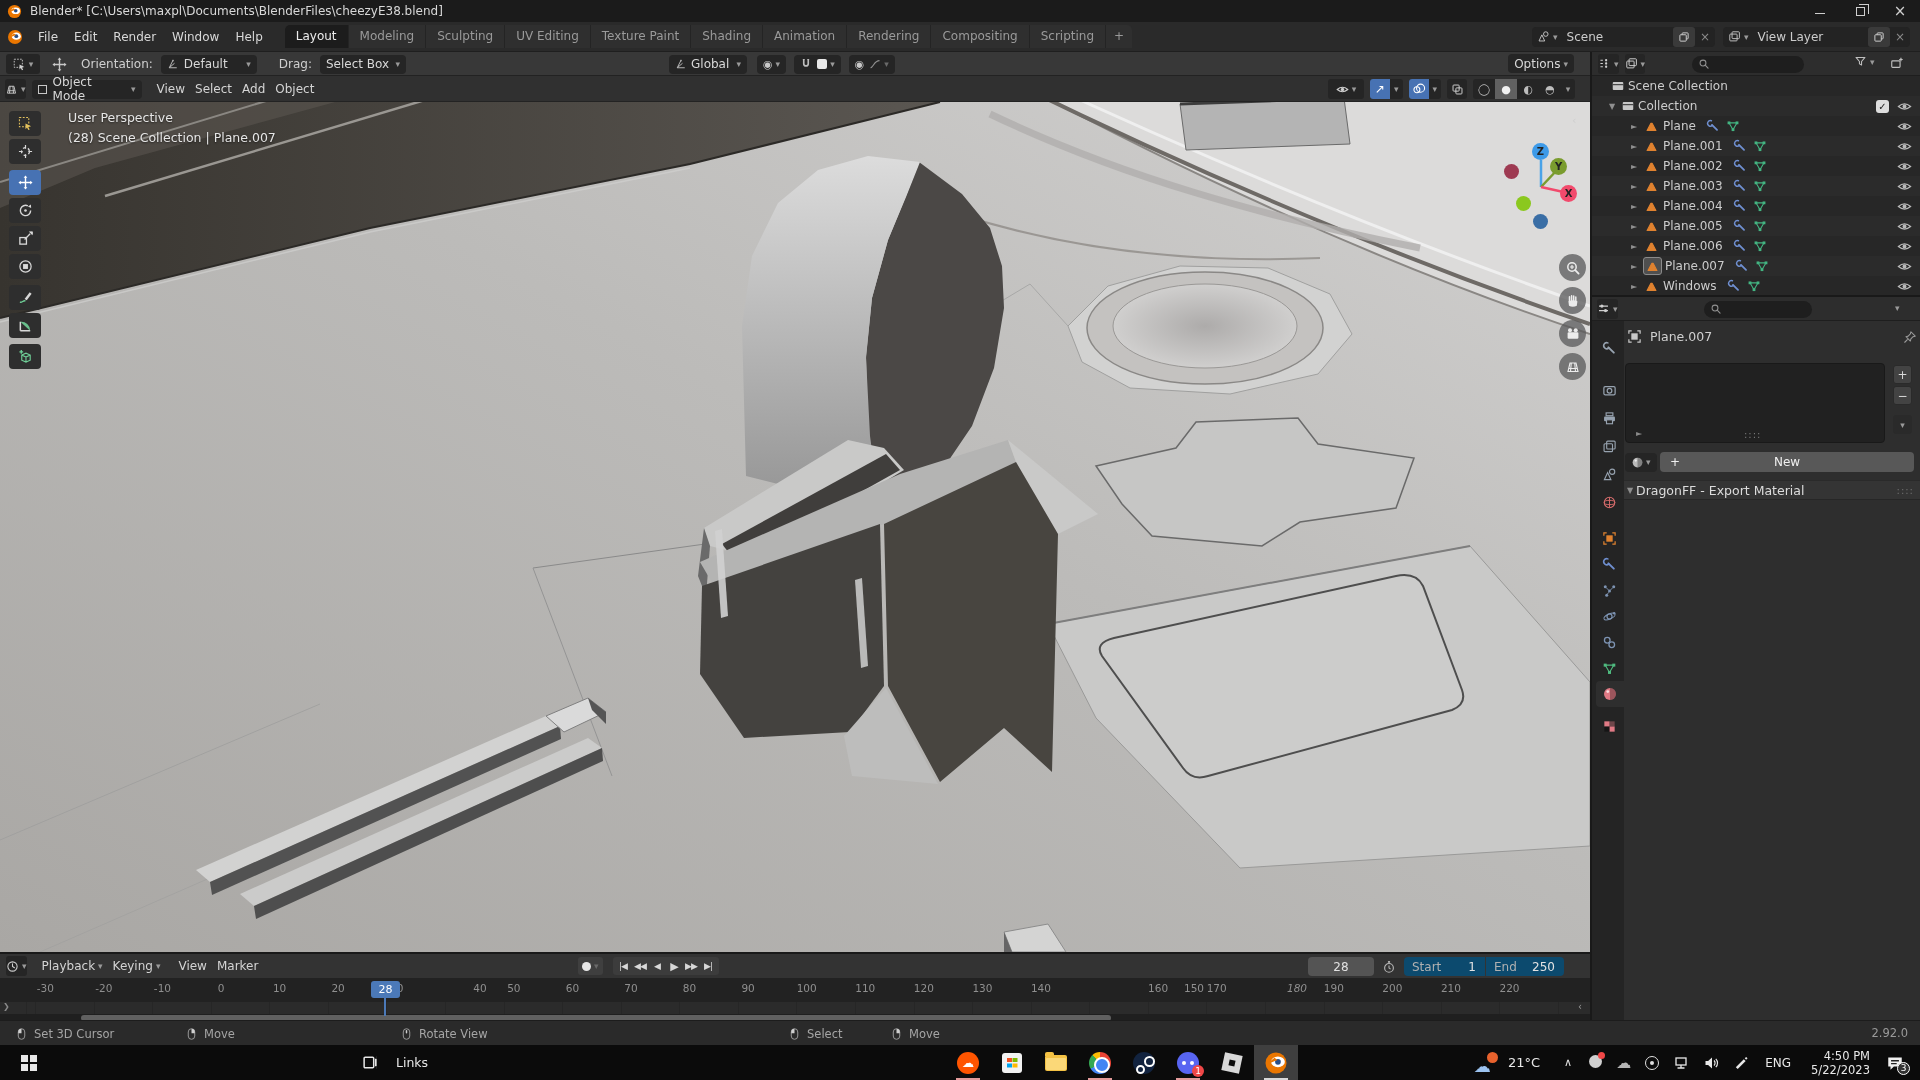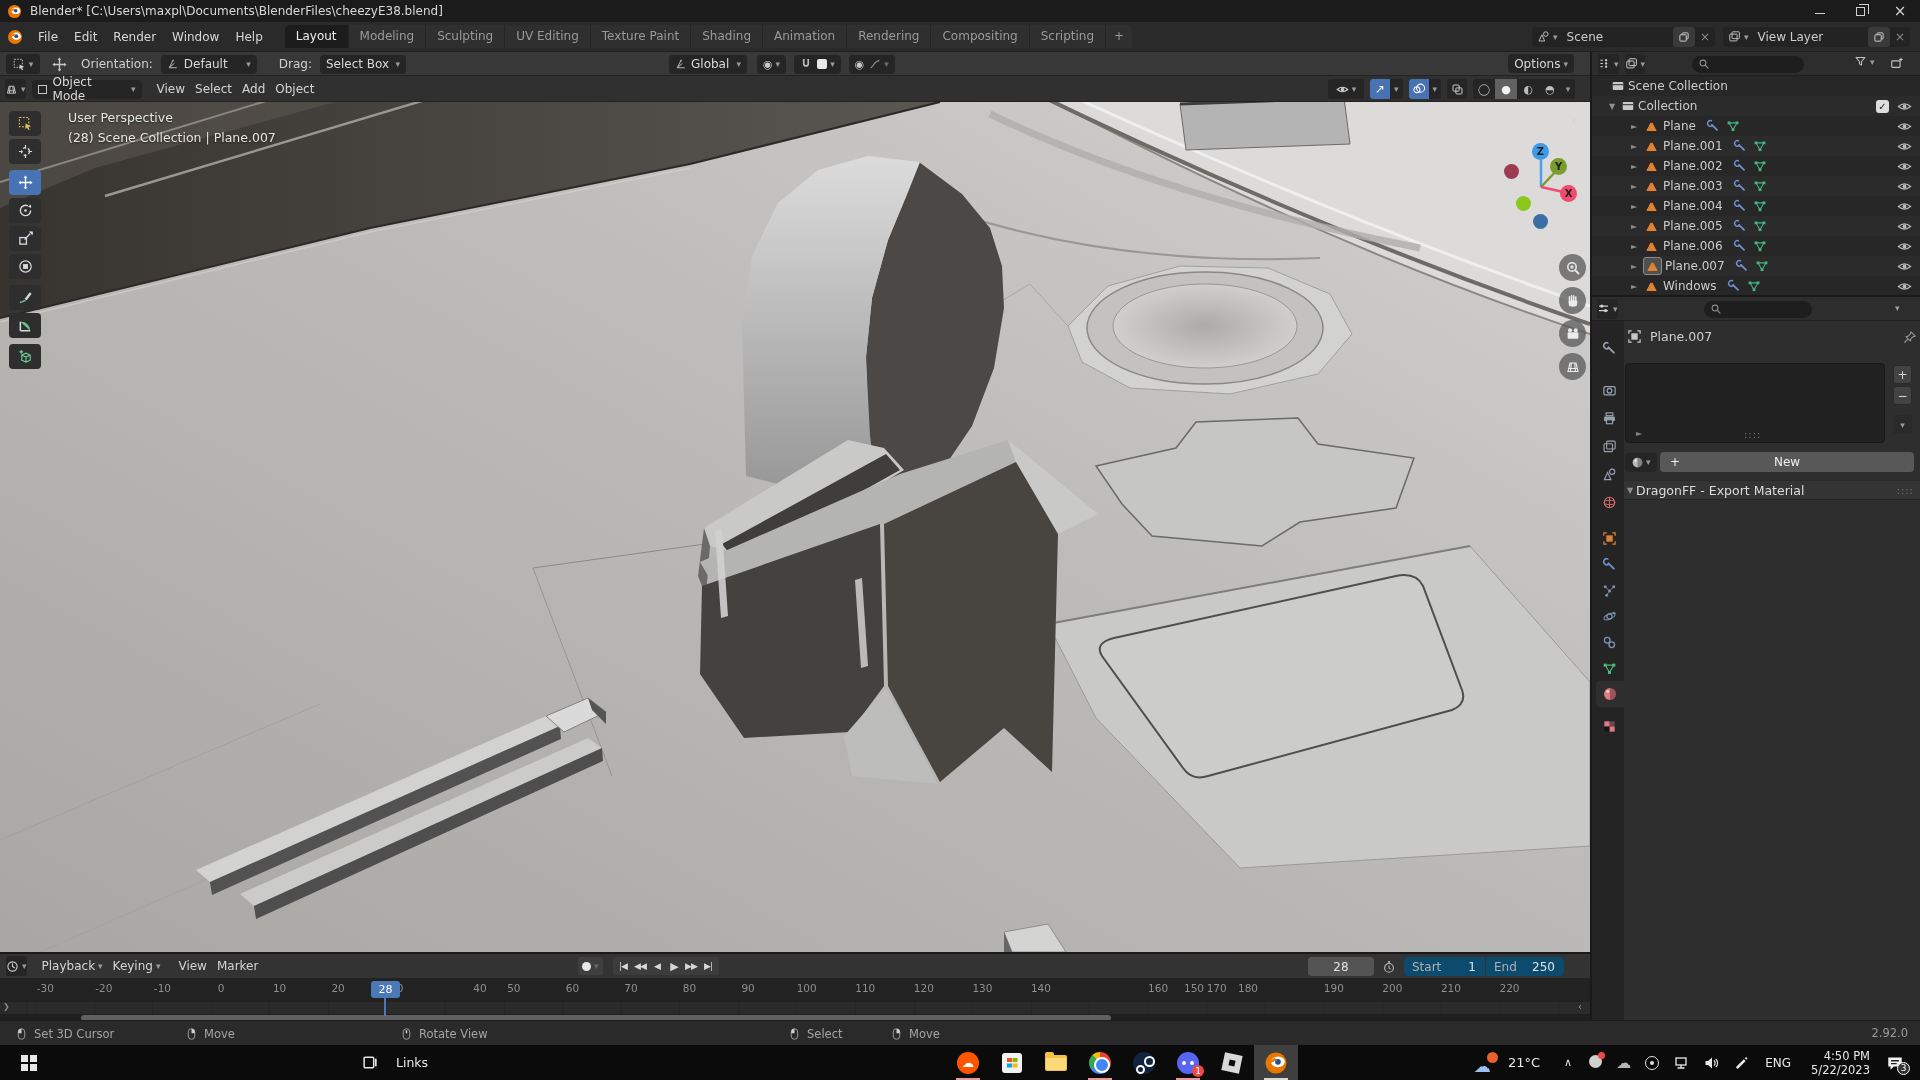--- a/index.html
+++ b/index.html
@@ -1125,21 +1125,21 @@
         <span class="tick" style="left: 674.56px;">80</span>
         <span class="tick" style="left: 733.13px;">90</span>
         <span class="tick" style="left: 791.7px;">100</span>
         <span class="tick" style="left: 850.27px;">110</span>
         <span class="tick" style="left: 908.84px;">120</span>
         <span class="tick" style="left: 967.41px;">130</span>
         <span class="tick" style="left: 1025.98px;">140</span>
         <span class="tick" style="left: 1144px; margin-left: 35px;">150</span>
         <span class="tick" style="left: 1143.12px;">160</span>
         <span class="tick" style="left: 1201.69px;">170</span>
-        <span class="tick" style="left: 1233px;">180</span>
+        <span class="tick" style="left: 1282px; font-style: italic;">180</span>
         <span class="tick" style="left: 1318.83px;">190</span>
         <span class="tick" style="left: 1377.4px;">200</span>
         <span class="tick" style="left: 1435.97px;">210</span>
         <span class="tick" style="left: 1494.54px;">220</span>
       </div>
     <span class="abs" style="left:371px;top:27px;width:29px;height:17px;background:#4b79b8;border-radius:3px;color:#fff;font-size:11px;display:flex;align-items:center;justify-content:center;z-index:3">28</span>
     <span class="abs" style="left:384px;top:44px;width:2px;height:18px;background:#4b79b8;z-index:3"></span>
 
     <div id="tl-dope">
       <span class="abs" style="left:3px;top:0;color:#8a8a8a;font-size:8px">❯</span>

